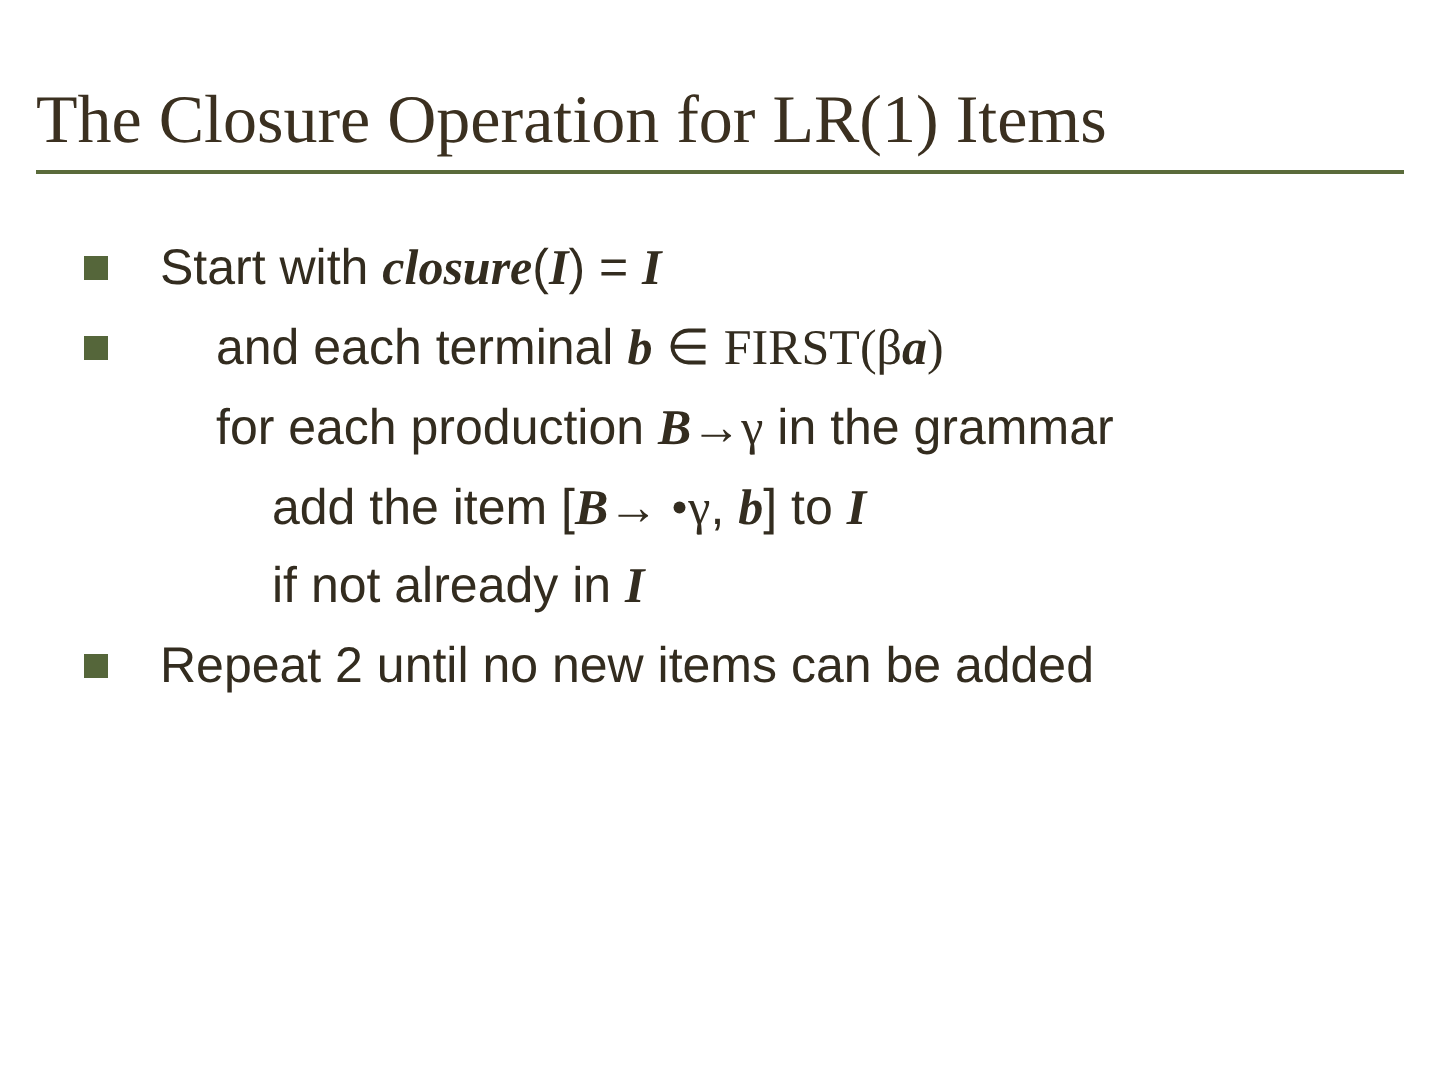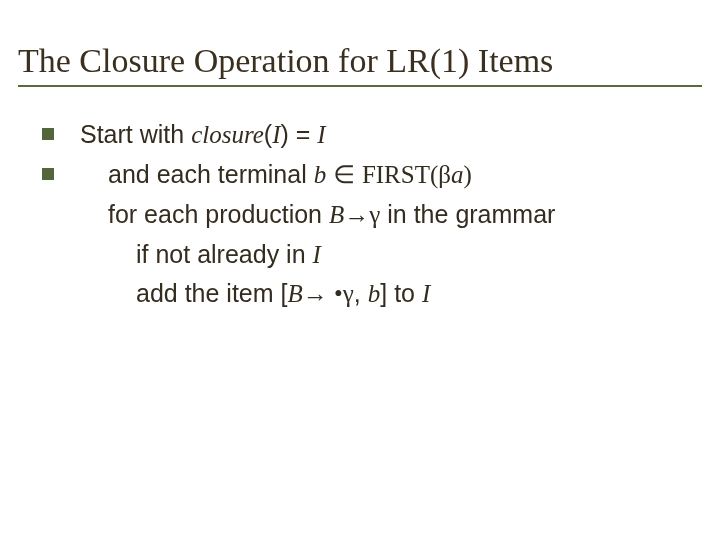--- a/index.html
+++ b/index.html
@@ -53,20 +53,21 @@
   }
   .indent1 {
     padding-left: 28px;
   }
   .indent2 {
     padding-left: 56px;
   }
   .it {
     font-family: "Times New Roman", Times, serif;
     font-style: italic;
+    font-weight: bold;
   }
   .sym {
     font-family: "Times New Roman", Times, serif;
   }
 </style>
 </head>
 <body>
 
 <div class="slide">
   <div class="title-wrap">
@@ -79,20 +80,26 @@
       <div class="body">
         <div>Start with <span class="it">closure</span>(<span class="it">I</span>) = <span class="it">I</span></div>
       </div>
     </div>
 
     <div class="item">
       <div class="bullet"></div>
       <div class="body">
         <div class="indent1">and each terminal <span class="it">b</span> <span class="sym">∈</span> <span class="sym">FIRST(β</span><span class="it">a</span><span class="sym">)</span></div>
         <div class="indent1">for each production <span class="it">B</span><span class="sym">→γ</span> in the grammar</div>
+        <div class="indent2">add the item [<span class="it">B</span><span class="sym">→ •γ</span>, <span class="it">b</span>] to <span class="it">I</span></div>
         <div class="indent2">if not already in <span class="it">I</span></div>
-        <div class="indent2">add the item [<span class="it">B</span><span class="sym">→ •γ</span>, <span class="it">b</span>] to <span class="it">I</span></div>
       </div>
     </div>
 
+    <div class="item">
+      <div class="bullet"></div>
+      <div class="body">
+        <div>Repeat 2 until no new items can be added</div>
+      </div>
+    </div>
 
   </div>
 </div>
 
 </body></html>

